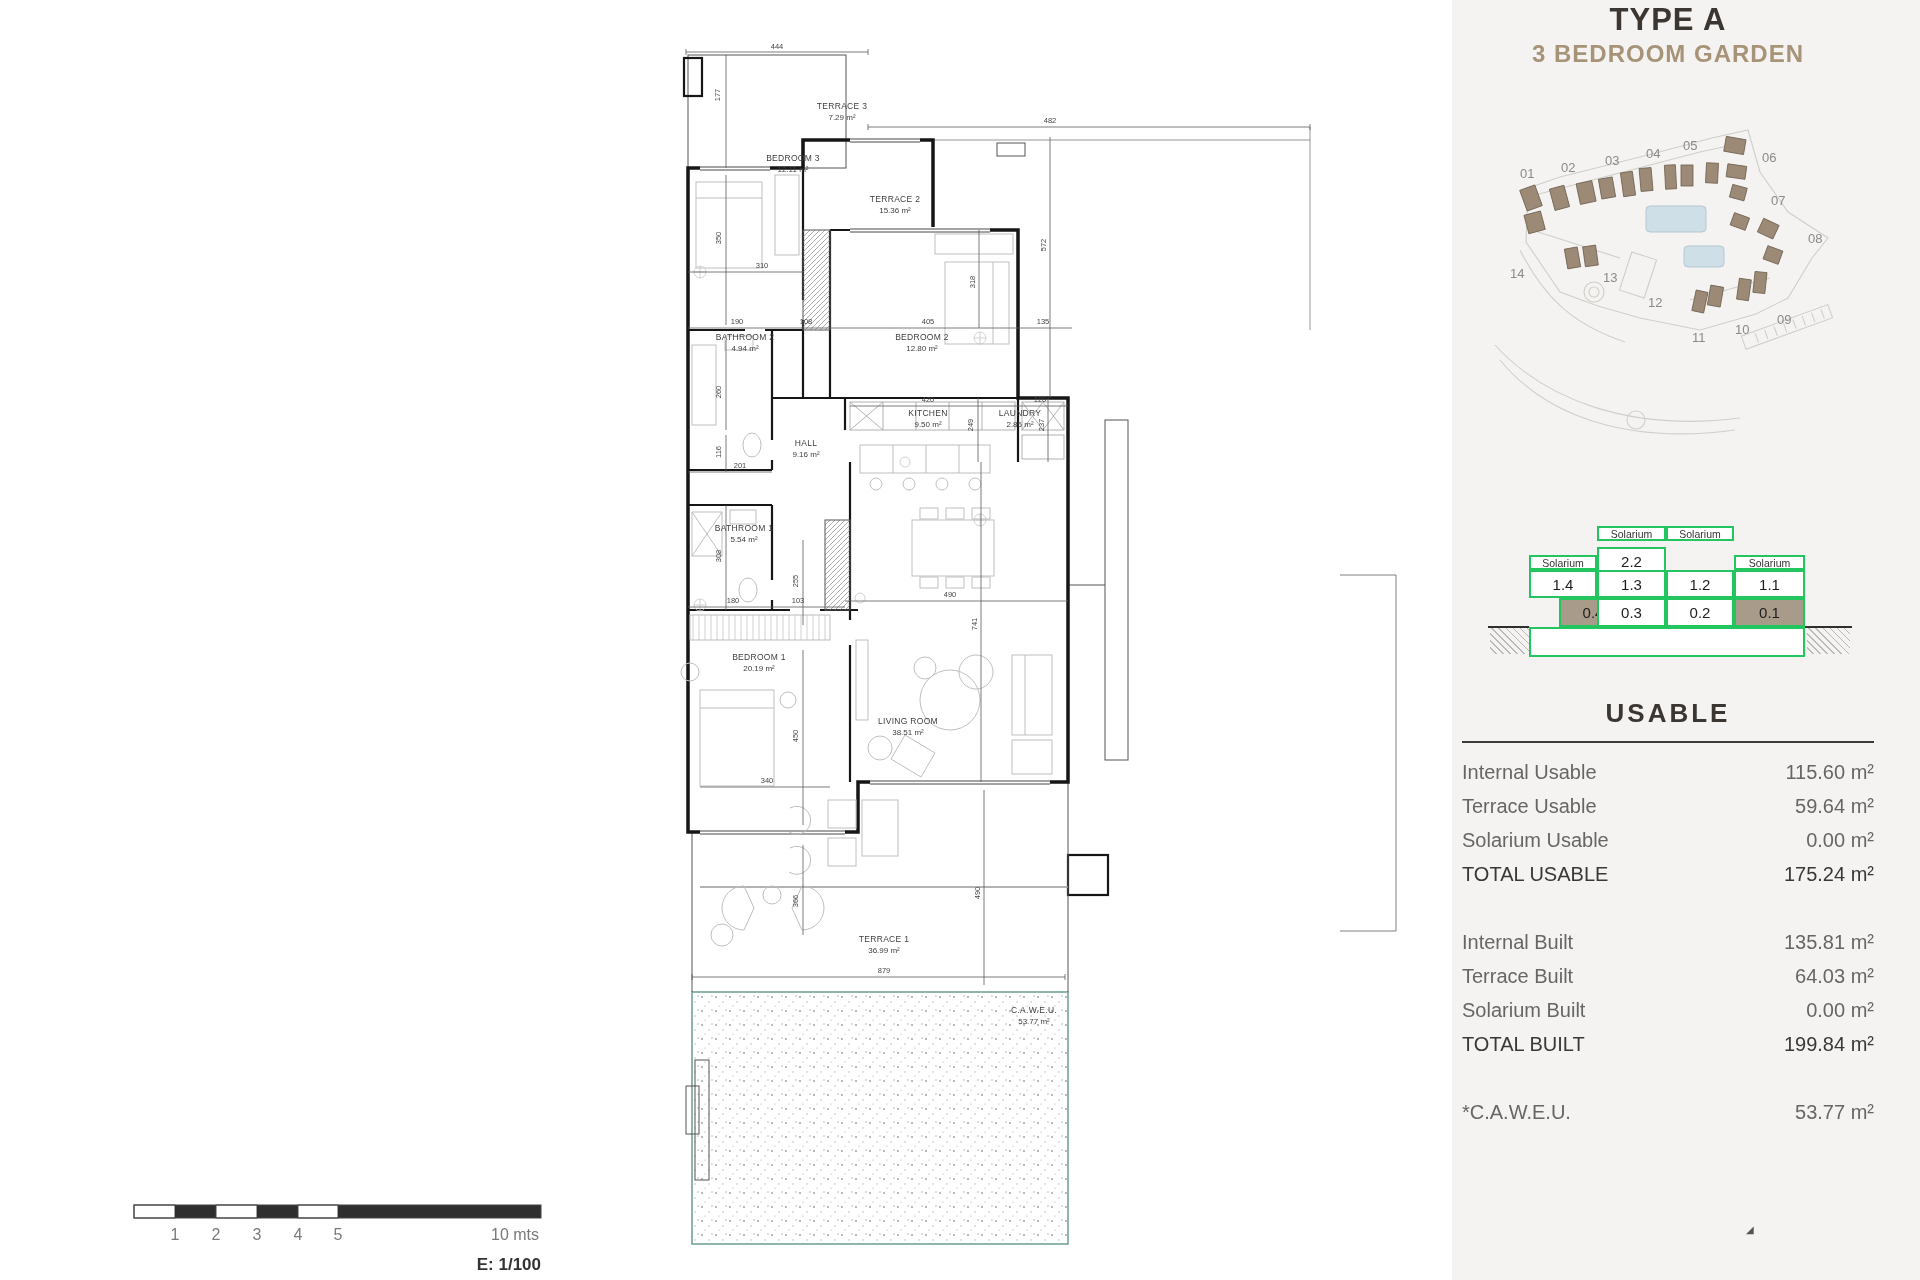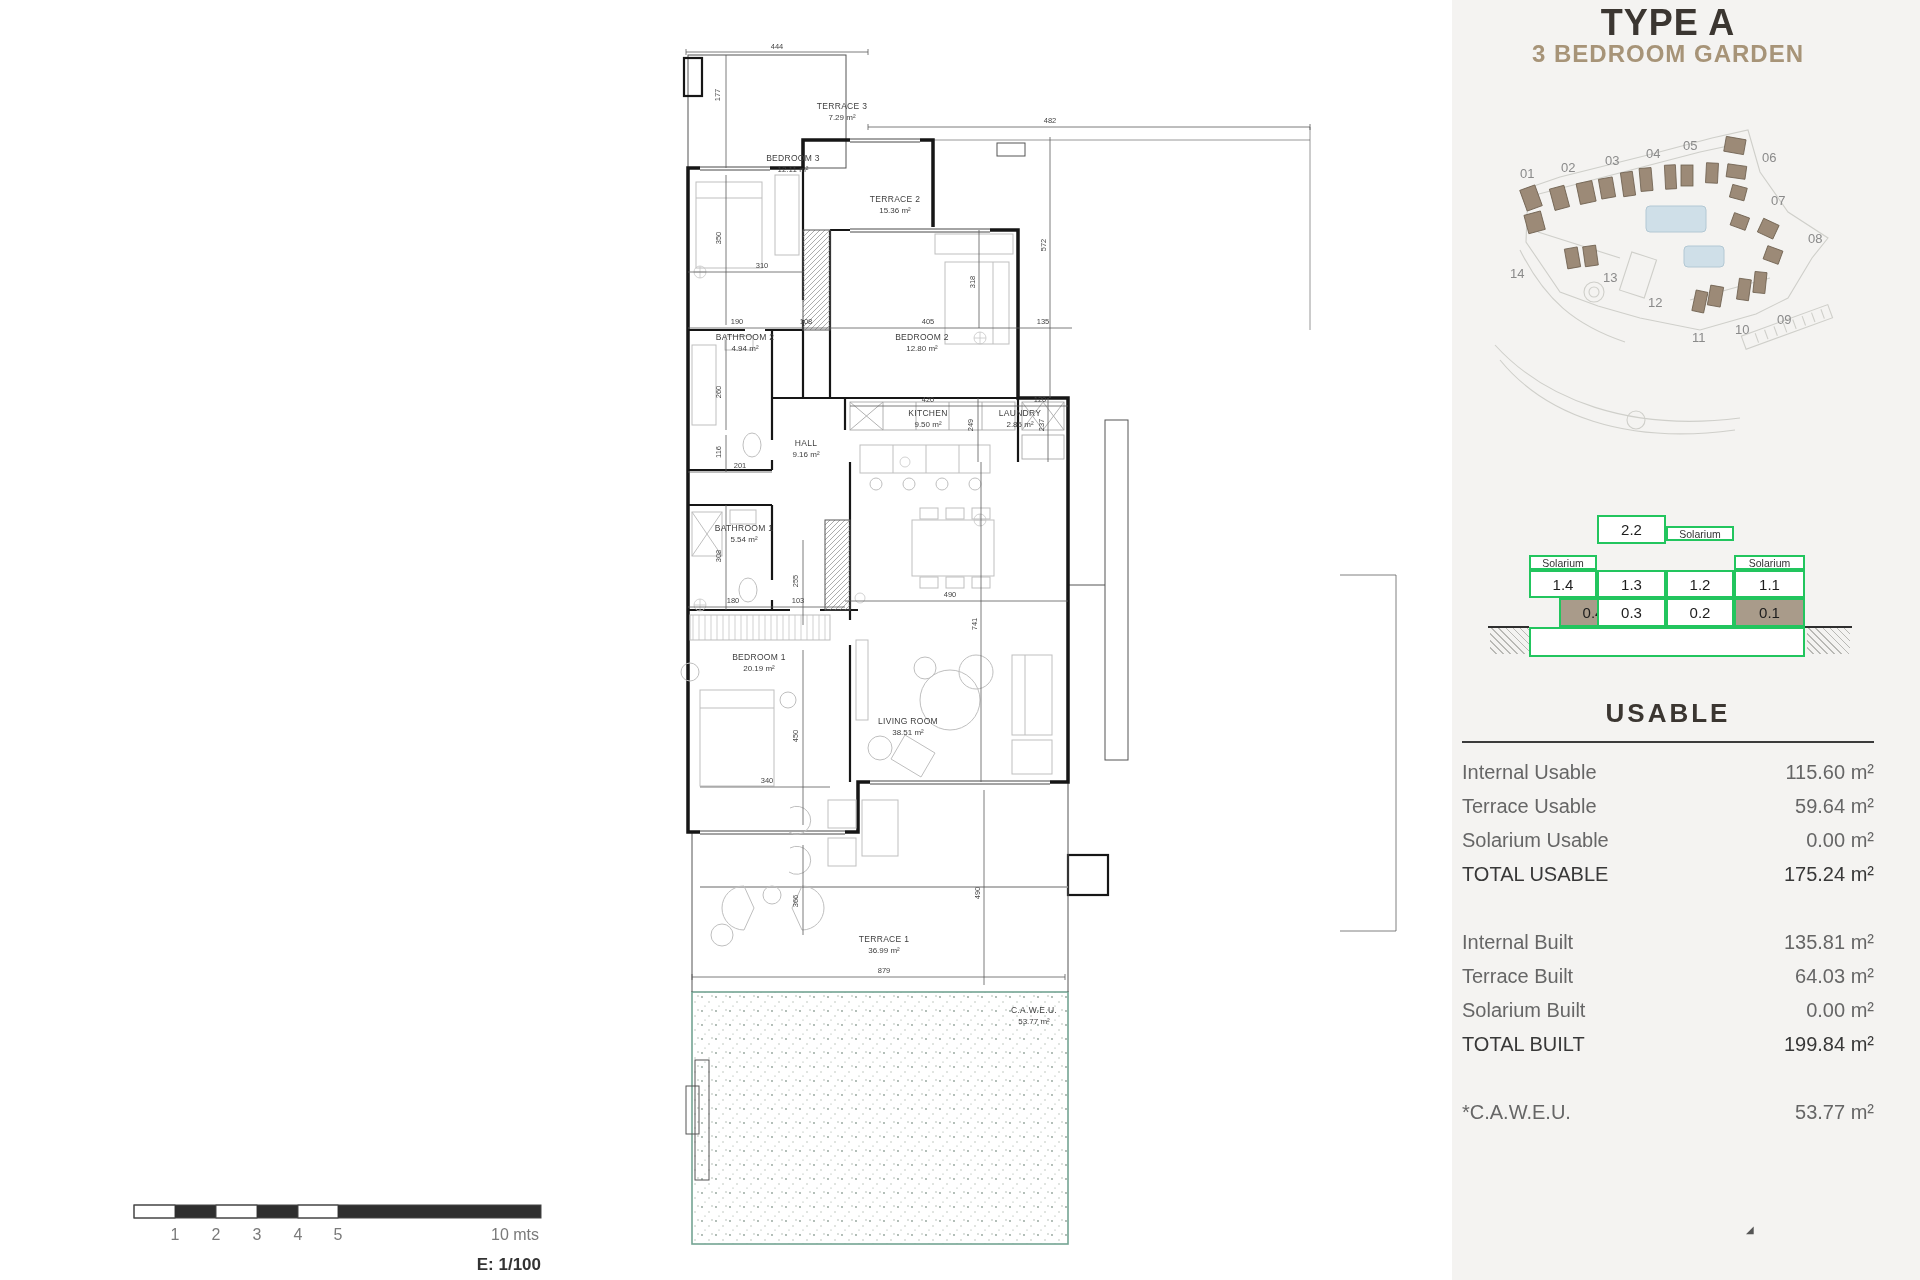--- a/index.html
+++ b/index.html
@@ -1,21 +1,21 @@
 <!DOCTYPE html>
 <html><head>
 <meta charset="utf-8">
 <style>
   html,body{margin:0;padding:0;background:#fff;}
   .page{position:relative;width:1920px;height:1280px;overflow:hidden;background:#fff;
         font-family:"Liberation Sans",sans-serif;}
   
   .panel{position:absolute;left:1452px;top:0;width:468px;height:1280px;background:#f4f3f1;}
   .ptitle{position:absolute;left:1462px;top:2px;width:412px;text-align:center;
-          font-size:36px;font-weight:700;color:#3b3631;letter-spacing:1px;}
+          font-size:31px;font-weight:700;color:#3b3631;letter-spacing:1px;}
   .psub{position:absolute;left:1462px;top:40px;width:412px;text-align:center;
         font-size:24px;font-weight:700;color:#a79478;letter-spacing:1px;}
   
   .mx-cell{position:absolute;border:2px solid #22c55e;background:#fff;display:flex;
            align-items:center;justify-content:center;font-size:15px;color:#1d1d1d;box-sizing:border-box;}
   .mx-head{font-size:10.5px;color:#333;}
   .mx-hl{background:#a99b8a;}
   .gline{position:absolute;height:2px;background:#2e2e2e;}
   .hatch{position:absolute;background:repeating-linear-gradient(45deg,transparent 0 4px,#b9b9b5 4px 5px);}
   
@@ -386,21 +386,21 @@
       <text class="sitenum" x="1692" y="342">11</text>
       <text class="sitenum" x="1648" y="307">12</text>
       <text class="sitenum" x="1603" y="282">13</text>
       <text class="sitenum" x="1510" y="278">14</text>
     </g>
   </svg>
 
   <div>
     <div class="mx-cell mx-head" style="left:1597px;top:526px;width:69px;height:15px;">Solarium</div>
     <div class="mx-cell mx-head" style="left:1666px;top:526px;width:68px;height:15px;">Solarium</div>
-    <div class="mx-cell" style="left:1597px;top:515px;width:69px;height:29px;">2.2</div>
+    <div class="mx-cell" style="left:1597px;top:547px;width:69px;height:29px;">2.2</div>
     <div class="mx-cell" style="left:1666px;top:541px;width:68px;height:29px;margin-top:48px;">2.1</div>
     <div class="mx-cell mx-head" style="left:1529px;top:555px;width:68px;height:15px;">Solarium</div>
     <div class="mx-cell mx-head" style="left:1734px;top:555px;width:71px;height:15px;">Solarium</div>
     <div class="mx-cell" style="left:1529px;top:570px;width:68px;height:28px;">1.4</div>
     <div class="mx-cell" style="left:1597px;top:570px;width:69px;height:28px;">1.3</div>
     <div class="mx-cell" style="left:1666px;top:570px;width:68px;height:28px;">1.2</div>
     <div class="mx-cell" style="left:1734px;top:570px;width:71px;height:28px;">1.1</div>
     <div class="mx-cell mx-hl" style="left:1529px;top:598px;width:68px;height:29px;margin-left:30px;">0.4</div>
     <div class="mx-cell" style="left:1597px;top:598px;width:69px;height:29px;">0.3</div>
     <div class="mx-cell" style="left:1666px;top:598px;width:68px;height:29px;">0.2</div>

